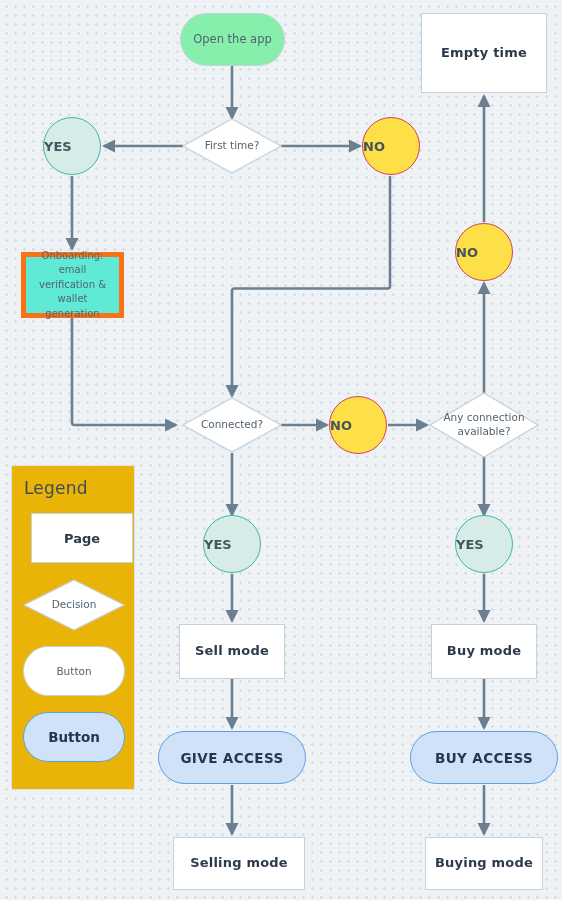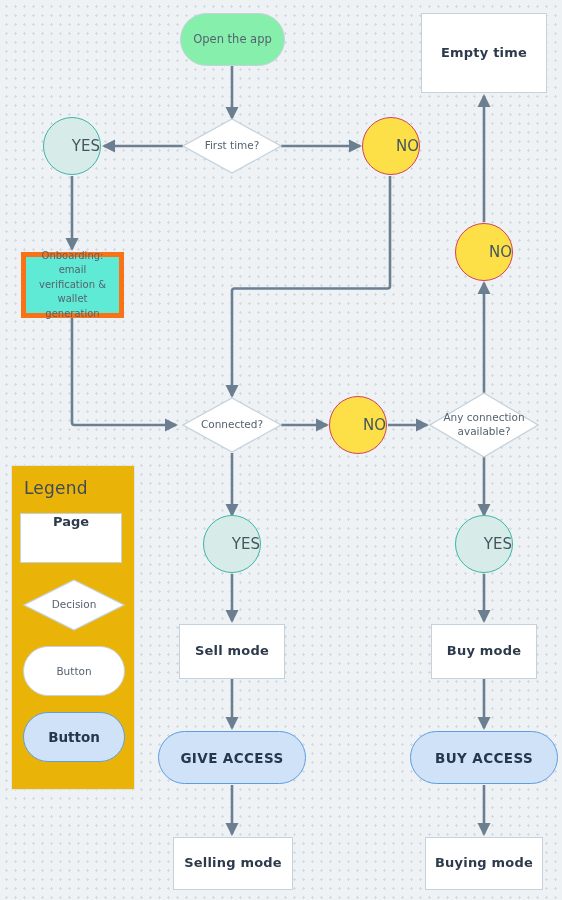--- a/index.html
+++ b/index.html
@@ -98,23 +98,24 @@
   .decision svg {
     position: absolute;
     left: 0; top: 0;
   }
   
   .circ {
     position: absolute;
     border-radius: 50%;
     display: flex;
     align-items: center;
-    justify-content: flex-end;
-    font-size: 15px;
+    justify-content: flex-start;
+    font-size: 13px;
     box-sizing: border-box;
+    font-weight: bold;
   }
   .circ-yes {
     background: #d7ece8;
     border: 1.6px solid #3cb6a8;
     color: #44555f;
   }
   .circ-no {
     background: #fde047;
     border: 1.6px solid #d6405a;
     color: #44555f;
@@ -133,23 +134,23 @@
   #legend .legend-title {
     position: absolute;
     left: 12px;
     top: 12px;
     font-size: 17px;
     color: #3f4b5a;
     letter-spacing: 0.2px;
   }
   .lg-item { position: absolute; box-sizing: border-box; }
   .lg-page {
-    left: 8px; top: 47px; width: 102px; height: 50px;
+    left: 19px; top: 47px; width: 102px; height: 50px;
     background: #fff; border: 1px solid #c5d2dc;
-    display: flex; justify-content: center;
+    display: flex; align-items: center; justify-content: center;
     color: #2d3a4b; font-weight: bold; font-size: 13px;
   }
   .lg-decision { left: 11px; top: 113px; width: 102px; height: 52px; }
   .lg-decision .dlabel { color: #55636f; font-size: 10.5px; }
   .lg-action {
     left: 11px; top: 180px; width: 102px; height: 50px;
     background: #fff; border: 1px solid #c5d2dc; border-radius: 40px;
     display: flex; align-items: center; justify-content: center;
     color: #55636f; font-size: 10.5px;
   }
@@ -277,21 +278,21 @@
   </div>
 
   <div class="node btn" style="left:158px; top:731px; width:148px; height:53px;">
     <span>GIVE ACCESS</span>
   </div>
 
   <div class="node btn" style="left:410px; top:731px; width:148px; height:53px;">
     <span>BUY ACCESS</span>
   </div>
 
-  <div class="node page" style="left:173px; top:837px; width:120px; height:53px;">
+  <div class="node page" style="left:173px; top:837px; width:132px; height:53px;">
     <span>Selling mode</span>
   </div>
 
   <div class="node page" style="left:425px; top:837px; width:118px; height:53px;">
     <span>Buying mode</span>
   </div>
 
   <div id="legend">
     <div class="legend-title">Legend</div>
 

